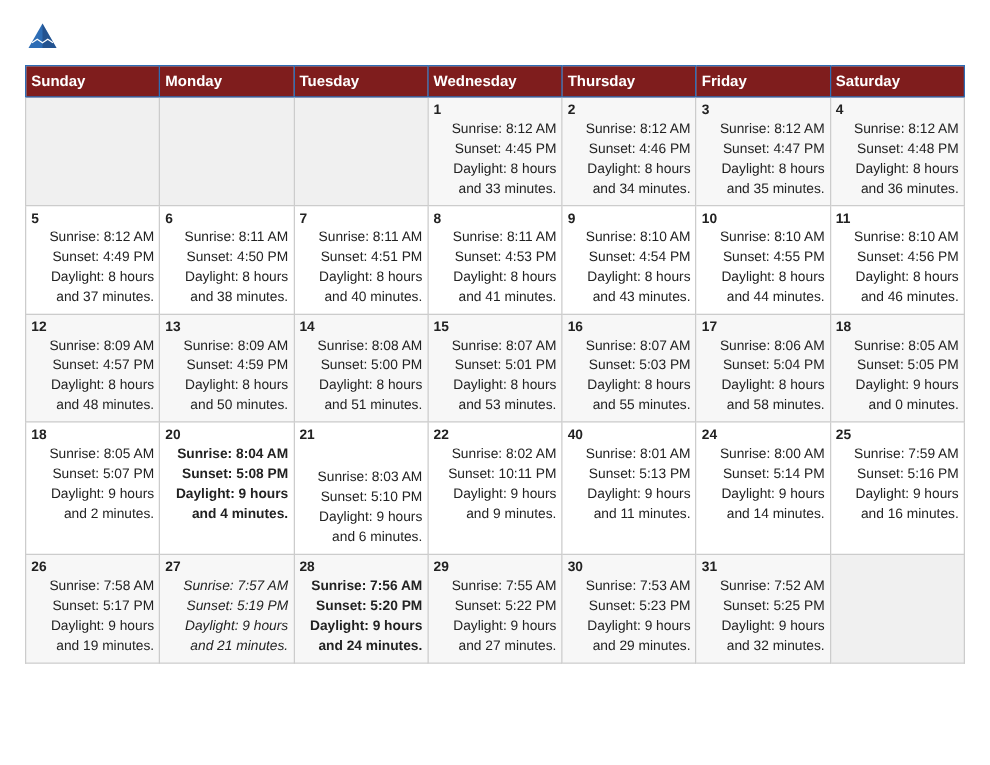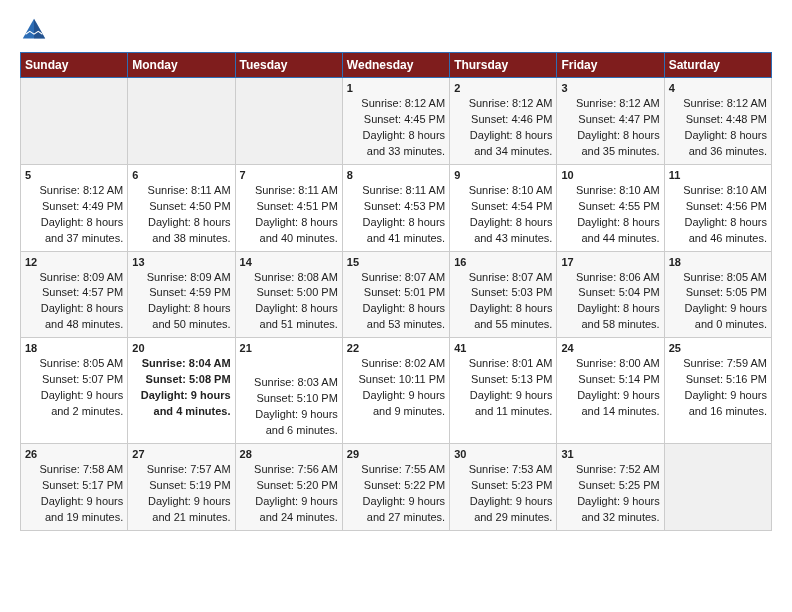--- a/index.html
+++ b/index.html
@@ -290,21 +290,21 @@
 and 6 minutes.</div>
           </td>
           <td>
             <span class="day-num">22</span>
             <div class="day-info" style="white-space: pre-line;">Sunrise: 8:02 AM
 Sunset: 10:11 PM
 Daylight: 9 hours
 and 9 minutes.</div>
           </td>
           <td>
-            <span class="day-num">41</span>
+            <span class="day-num">40</span>
             <div class="day-info" style="white-space: pre-line;">Sunrise: 8:01 AM
 Sunset: 5:13 PM
 Daylight: 9 hours
 and 11 minutes.</div>
           </td>
           <td>
             <span class="day-num">24</span>
             <div class="day-info" style="white-space: pre-line;">Sunrise: 8:00 AM
 Sunset: 5:14 PM
 Daylight: 9 hours
@@ -321,28 +321,28 @@
         <tr>
           <td>
             <span class="day-num">26</span>
             <div class="day-info" style="white-space: pre-line;">Sunrise: 7:58 AM
 Sunset: 5:17 PM
 Daylight: 9 hours
 and 19 minutes.</div>
           </td>
           <td>
             <span class="day-num">27</span>
-            <div class="day-info" style="white-space: pre-line;">Sunrise: 7:57 AM
+            <div class="day-info" style="white-space: pre-line; font-style: italic;">Sunrise: 7:57 AM
 Sunset: 5:19 PM
 Daylight: 9 hours
 and 21 minutes.</div>
           </td>
           <td>
             <span class="day-num">28</span>
-            <div class="day-info" style="white-space: pre-line;">Sunrise: 7:56 AM
+            <div class="day-info" style="white-space: pre-line; font-weight: bold;">Sunrise: 7:56 AM
 Sunset: 5:20 PM
 Daylight: 9 hours
 and 24 minutes.</div>
           </td>
           <td>
             <span class="day-num">29</span>
             <div class="day-info" style="white-space: pre-line;">Sunrise: 7:55 AM
 Sunset: 5:22 PM
 Daylight: 9 hours
 and 27 minutes.</div>

